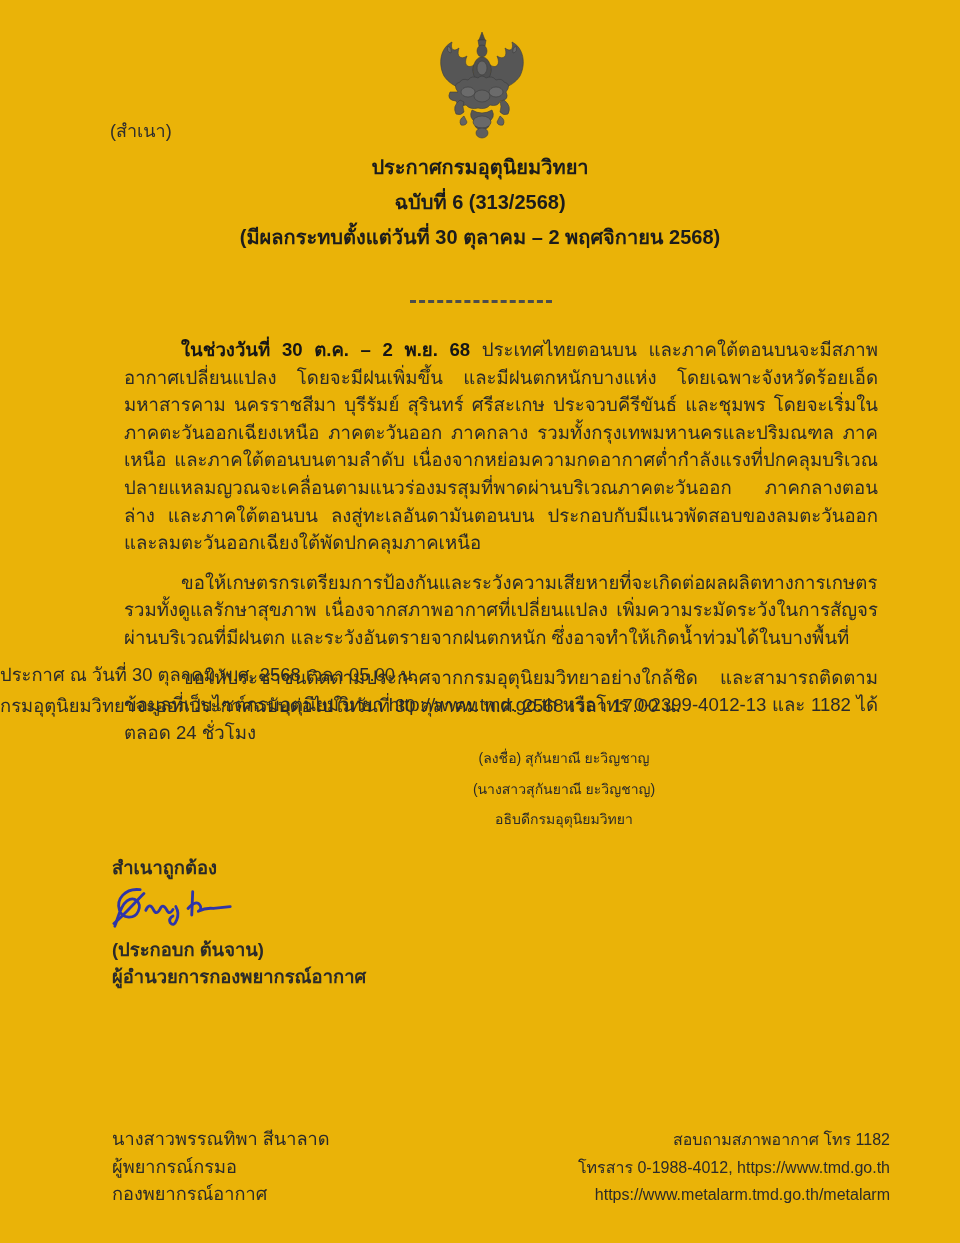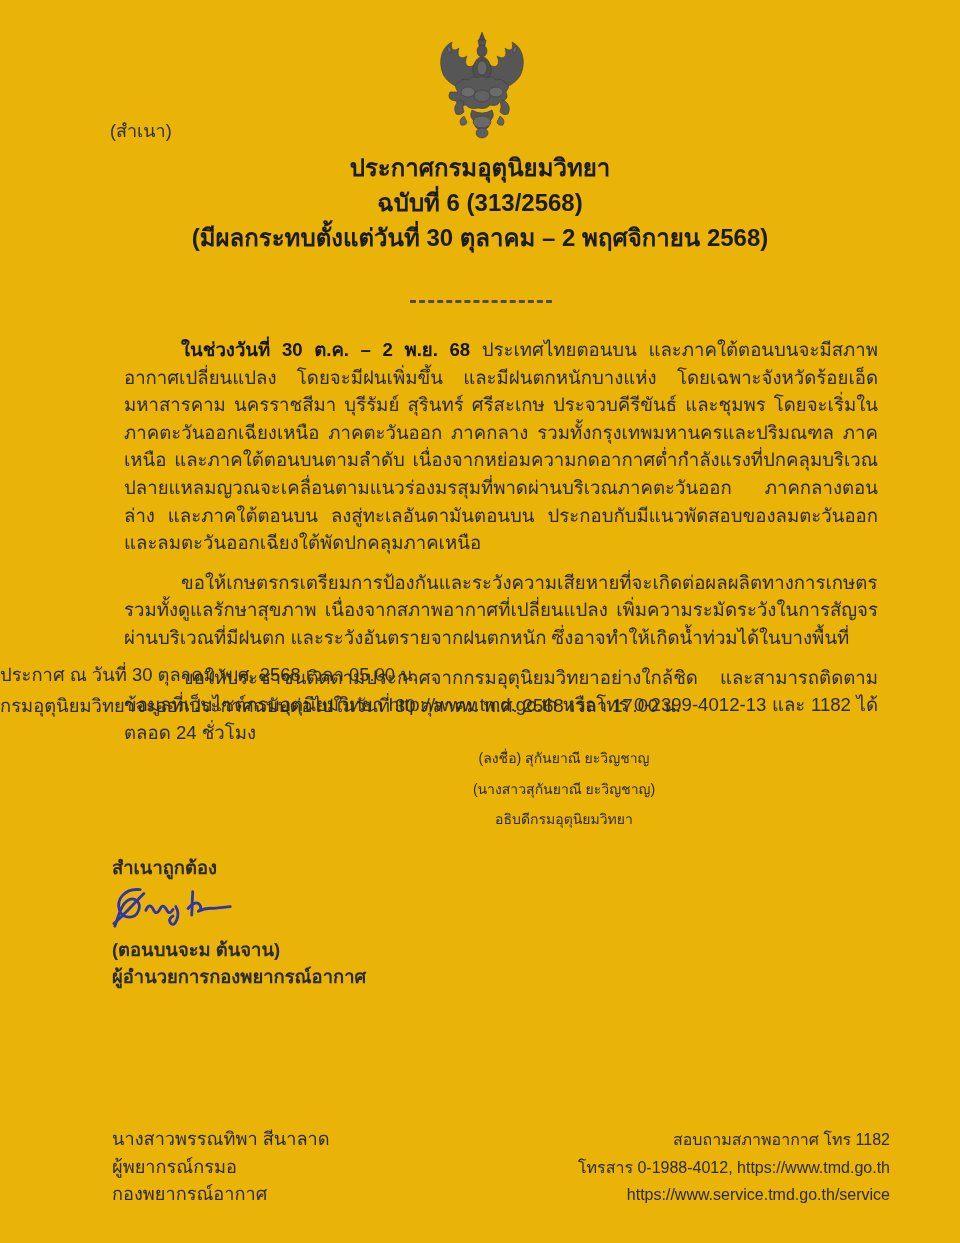--- a/index.html
+++ b/index.html
@@ -15,21 +15,21 @@
   .copy-label{
     position:absolute;left:110px;top:116px;
     font-size:18px;color:#2e2e2e;
   }
   .emblem{
     position:absolute;left:430px;top:30px;width:104px;height:118px;
   }
   .header{
     position:absolute;left:0;top:150px;width:960px;
     text-align:center;font-weight:700;color:#1c1c1c;
-    font-size:24px;line-height:35px;
+    font-size:20px;line-height:35px;
   }
   .divider{
     position:absolute;left:410px;top:300px;width:142px;height:0;
     border-top:3px dashed #4c4c4c;
   }
   .body-text{
     position:absolute;left:112px;top:324px;width:778px;
     font-size:18.6px;line-height:27.6px;text-align:justify;
     color:#2a2a2a;
   }
@@ -136,29 +136,29 @@
     <svg class="ink-signature" viewBox="0 0 130 55" width="122" height="52" aria-hidden="true">
       <g fill="none" stroke="#2f35a8" stroke-width="3" stroke-linecap="round" stroke-linejoin="round">
         <path d="M30 8 C14 6 4 18 8 30 C11 39 24 40 28 31 C32 22 24 14 16 20 C8 26 6 40 3 47"></path>
         <path d="M2 44 C12 36 24 22 34 12"></path>
         <path d="M36 30 q4 -9 8 -1 q3 7 7 0 q3 -7 7 0 q3 7 7 0"></path>
         <path d="M68 26 q4 7 1 14 q-3 8 -7 3 q-2 -4 3 -7"></path>
         <path d="M86 10 L85 35"></path>
         <path d="M81 28 q9 -10 13 -3 q2 4 -2 6 q8 -4 16 -3 l18 -2"></path>
       </g>
     </svg>
-    <div class="cert-name">(ตอนบนจะม ต้นจาน)</div>
+    <div class="cert-name">(ประกอบก ต้นจาน)</div>
     <div class="cert-role">ผู้อำนวยการกองพยากรณ์อากาศ</div>
   </div>
 
   <div class="footer-left">
     <div>นางสาวพรรณทิพา สีนาลาด</div>
     <div>ผู้พยากรณ์กรมอ</div>
     <div>กองพยากรณ์อากาศ</div>
   </div>
 
   <div class="footer-right">
     <div>สอบถามสภาพอากาศ โทร 1182</div>
     <div>โทรสาร 0-1988-4012, https://www.tmd.go.th</div>
-    <div>https://www.service.tmd.go.th/service</div>
+    <div>https://www.metalarm.tmd.go.th/metalarm</div>
   </div>
 
 </div>
 
 </body></html>

